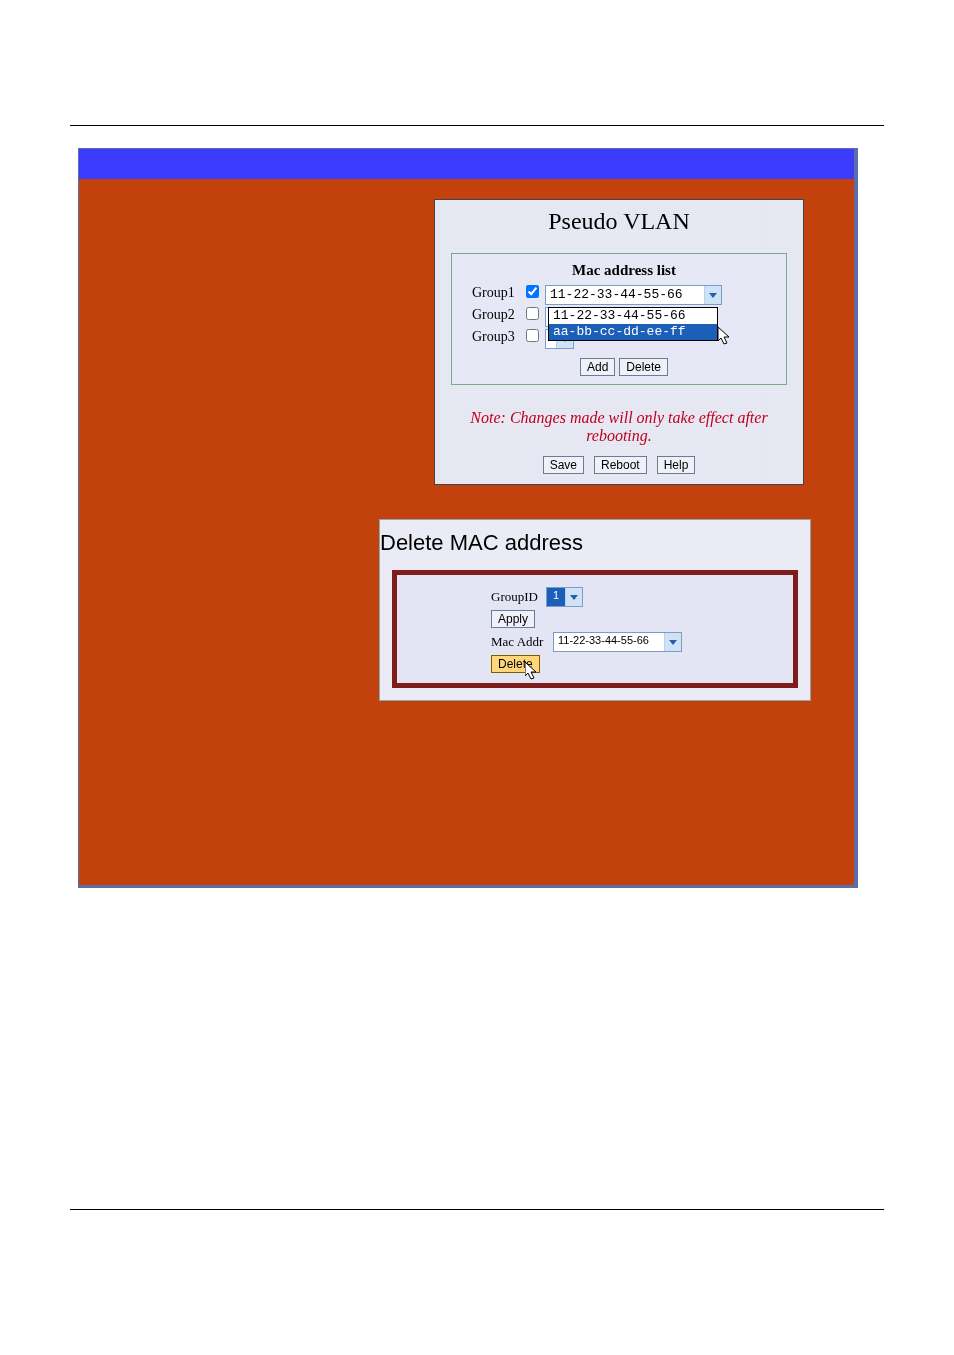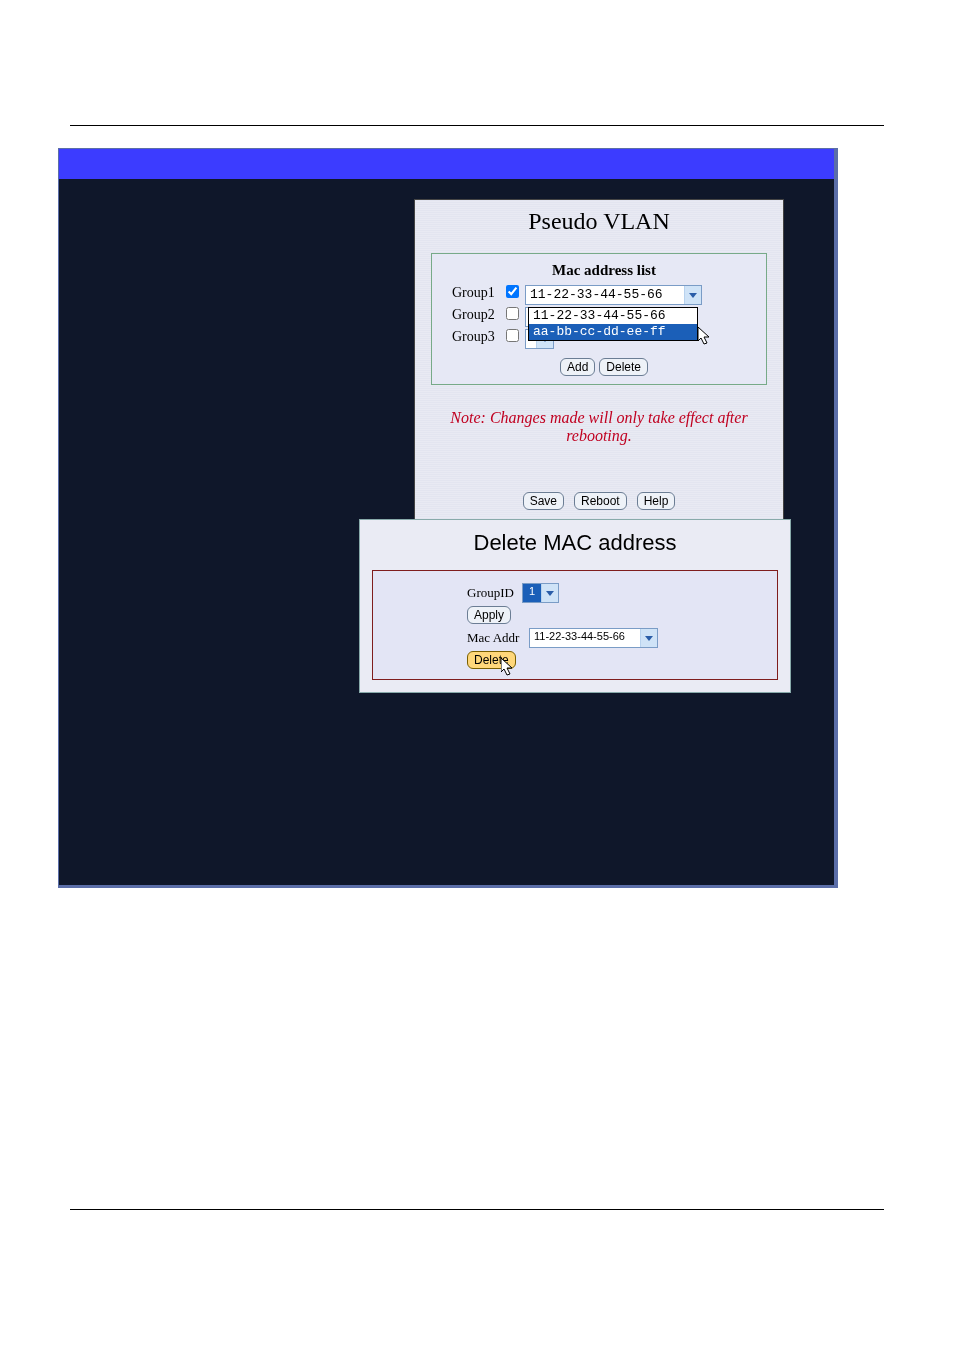--- a/index.html
+++ b/index.html
@@ -23,28 +23,28 @@
   }
   .hr-bot {
     position: absolute;
     left: 70px;
     right: 70px;
     bottom: 145px;
     border-top: 1px solid #000;
   }
   .outer {
     position: absolute;
-    left: 58px;
+    left: 78px;
     top: 148px;
     width: 780px;
     height: 740px;
     border: 1px solid #5b6ea8;
     border-right: 4px solid #5b6ea8;
     border-bottom: 3px solid #5b6ea8;
-    background: #0f172a;
+    background: #c2410c;
     box-sizing: border-box;
   }
   .bluebar {
     height: 30px;
     background: #3c3cff;
   }
   .panel1-wrap {
     position: absolute;
     left: 355px;
     top: 50px;
@@ -141,60 +141,59 @@
   .ad-row {
     text-align: center;
     margin-top: 8px;
   }
   .btn {
     font-family: Arial, sans-serif;
     font-size: 12px;
     border: 1px solid #6b7d94;
     background: #eef2f8;
     padding: 1px 6px;
-    border-radius: 6px;
+    border-radius: 0;
     cursor: pointer;
     display: inline-block;
   }
   .btn.active {
     background: #ffd77a;
     border-color: #7a5f00;
   }
   .note {
     font-family: "Times New Roman", serif;
     font-style: italic;
     color: #c00020;
     text-align: center;
     font-size: 16px;
     padding: 12px 6px 10px 6px;
   }
   .bot-row {
     text-align: center;
     padding-bottom: 10px;
-    margin-top: 36px;
   }
   .bot-row .btn { margin: 0 3px; }
 
   .panel2 {
     position: absolute;
     left: 300px;
     top: 370px;
     width: 430px;
     border: 1px solid #8aa;
     background: #eaebf4;
   }
   .panel2-title {
     font-family: Arial, sans-serif;
     font-size: 22px;
-    text-align: center;
+    text-align: left;
     padding: 10px 0 8px 0;
   }
   .p2-inner {
     margin: 6px 12px 12px 12px;
-    border: 1px solid #7f1d1d;
+    border: 5px solid #7f1d1d;
     background: #e3e5f5;
     padding: 10px 16px 10px 16px;
   }
   .p2-row {
     display: flex;
     align-items: center;
     font-family: "Times New Roman", serif;
     font-size: 13px;
     margin: 2px 0;
     position: relative;

